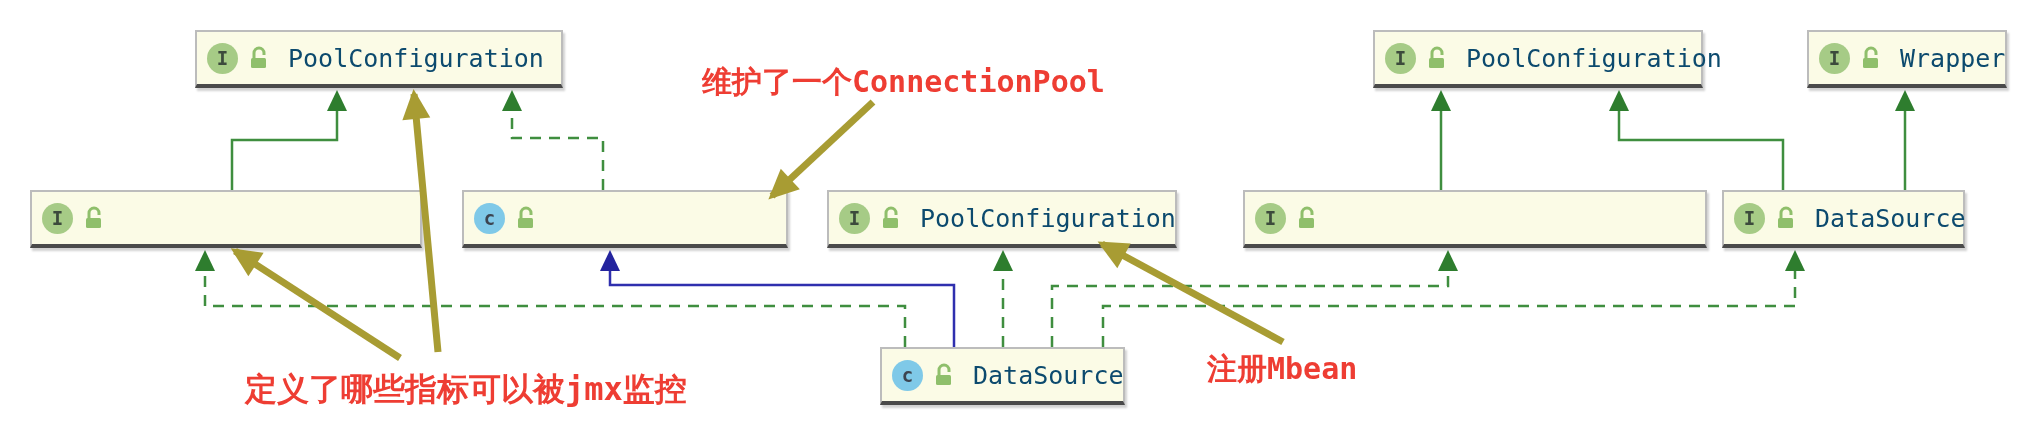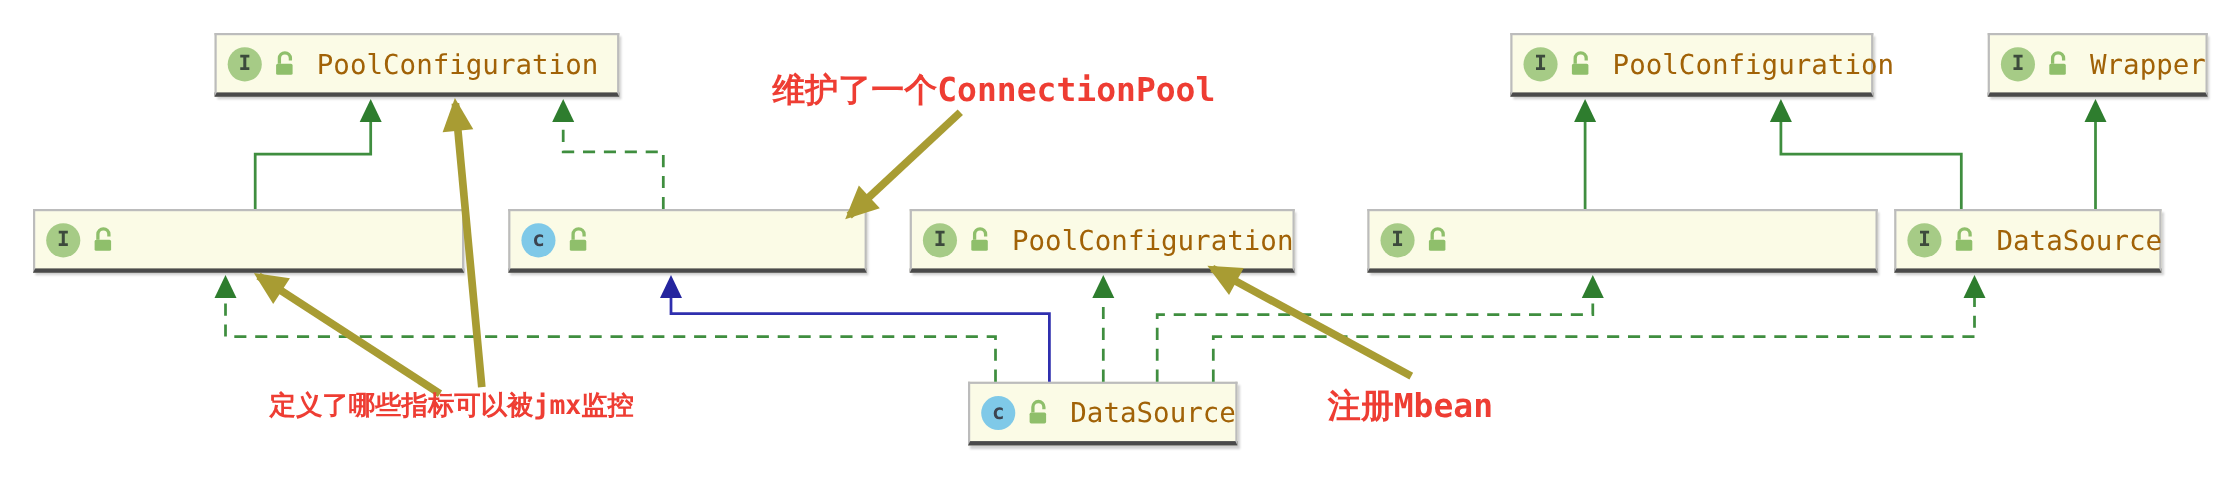--- a/index.html
+++ b/index.html
@@ -6,21 +6,21 @@
   #stage{position:relative;width:2036px;height:434px;background:#ffffff;overflow:hidden;
          font-family:"DejaVu Sans Mono","Liberation Mono",monospace;}
   .node{position:absolute;height:58px;box-sizing:border-box;display:flex;align-items:center;
         gap:9px;padding:0 10px;background:#fbfbe6;border:2px solid #bcbcbc;
         border-bottom:4px solid #4a4a4a;box-shadow:2px 3px 2px rgba(0,0,0,.18);z-index:2;}
   .badge{width:31px;height:31px;border-radius:50%;display:flex;align-items:center;justify-content:center;
          font-size:19px;font-weight:bold;color:#3c4a3c;flex:0 0 auto;}
   .badge.iface{background:#a6cb86;}
   .badge.cls{background:#7fc9e8;color:#3c4450;}
   .lock{display:flex;align-items:center;flex:0 0 auto;}
-  .nlabel{font-size:25px;color:#a16207;margin-left:8px;white-space:nowrap;letter-spacing:0px;}
+  .nlabel{font-size:25px;color:#0c4a6e;margin-left:8px;white-space:nowrap;letter-spacing:0px;}
   #wires{position:absolute;left:0;top:0;width:2036px;height:434px;z-index:3;pointer-events:none;}
   .ann{position:absolute;color:#ee3d33;font-weight:bold;white-space:nowrap;z-index:4;
        font-family:"DejaVu Sans Mono","Liberation Sans",sans-serif;}
   .g-stem{stroke:#3f8e3f;stroke-width:2.5;fill:none;}
   .g-dash{stroke:#3f8e3f;stroke-width:2.5;fill:none;stroke-dasharray:11 8;}
   .b-stem{stroke:#2f2fae;stroke-width:2.5;fill:none;}
   .g-head{fill:#2e7d2e;}
   .b-head{fill:#24249e;}
   .olive{stroke:#a89c33;stroke-width:7;fill:none;}
 </style>
@@ -119,21 +119,21 @@
     <span class="lock">
         <svg width="24" height="26" viewBox="0 0 24 26">
           <path d="M7 13 V8 a5 5 0 0 1 10 0 V10" stroke="#8fbf6b" stroke-width="3" fill="none"></path>
           <rect x="4" y="13" width="15" height="10" rx="1.5" fill="#8fbf6b"></rect>
         </svg>
       </span>
     <span class="nlabel">DataSource</span>
   </div>
 
   <div class="ann" style="left:702px;top:62px;font-size:30px;text-align:center;">维护了一个ConnectionPool</div>
-  <div class="ann" style="left:245px;top:352px;font-size:24px;">定义了哪些指标可以被jmx监控</div>
+  <div class="ann" style="left:245px;top:368px;font-size:32px;">定义了哪些指标可以被jmx监控</div>
   <div class="ann" style="left:1207px;top:349px;font-size:30px;">注册Mbean</div>
 
   <svg id="wires" viewBox="0 0 2036 434">
     <defs>
       <marker id="oliveHead" markerUnits="userSpaceOnUse" markerWidth="36" markerHeight="36" refX="28" refY="17" orient="auto">
         <path d="M3,3 L33,17 L3,31 Z" fill="#a89c33"></path>
       </marker>
     </defs>
 
     <g>

